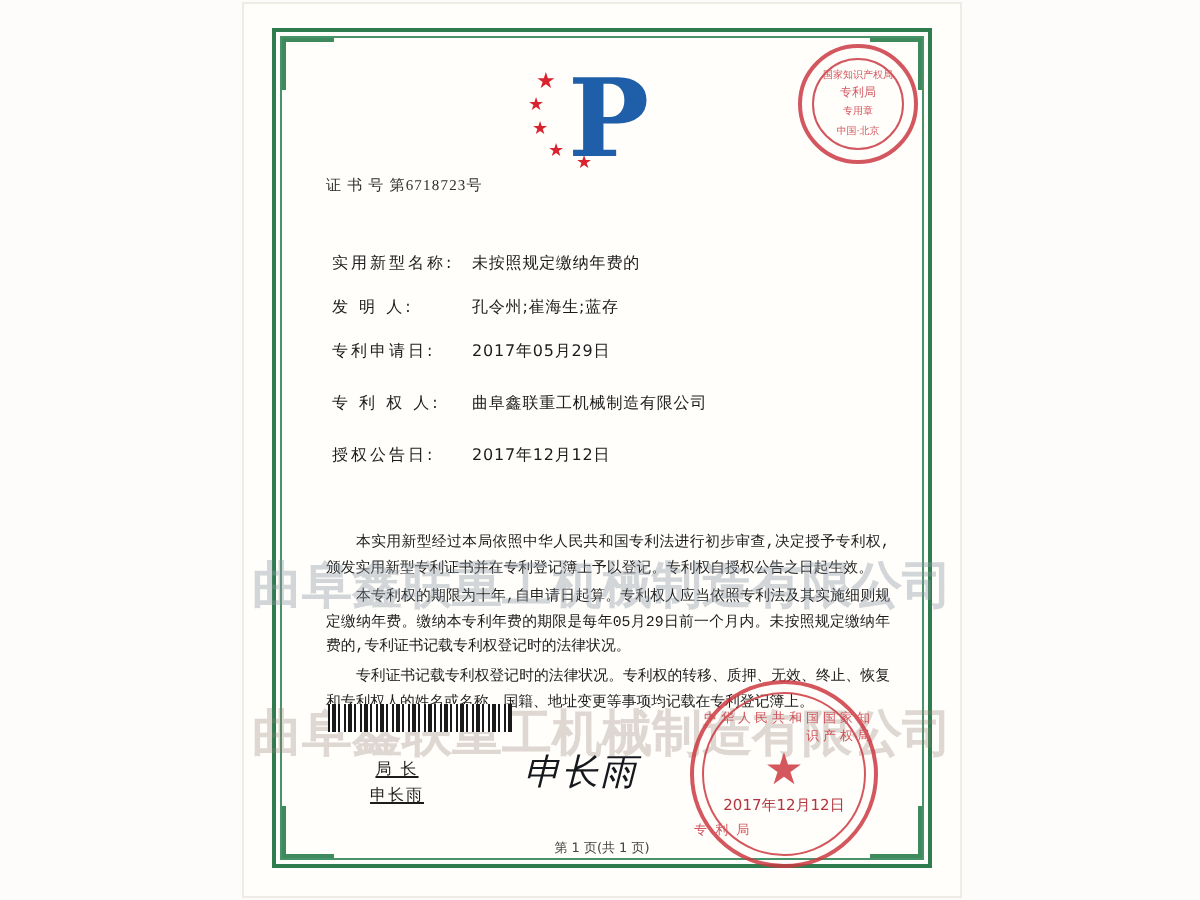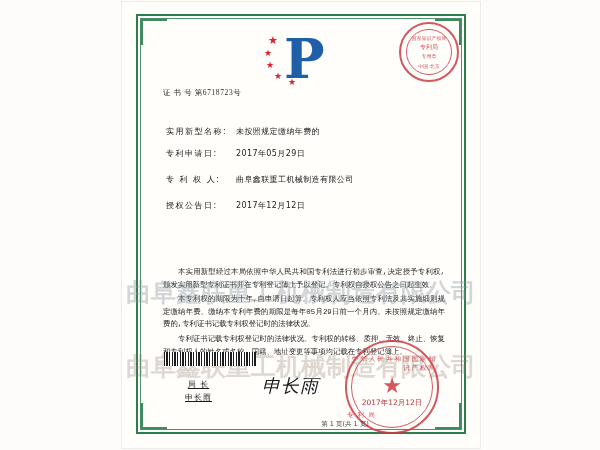--- a/index.html
+++ b/index.html
@@ -320,21 +320,20 @@
   
   .footer {
     position: absolute;
     left: 140px;
     top: 420px;
     width: 322px;
     text-align: center;
     font-size: 6.5px;
     color: #444;
     font-family: "DejaVu Sans", sans-serif;
-    padding-left: 44px;
   }
 </style>
 </head>
 <body>
 
 <div id="page">
 
   <div class="paper"></div>
 
   <div class="border-outer"></div>
@@ -361,20 +360,24 @@
     <div class="txt t2">专利局</div>
     <div class="txt t3">专用章</div>
     <div class="txt t4">中国·北京</div>
   </div>
 
 
   <div class="fields">
     <div class="field-row">
       <div class="field-label">实用新型名称:</div>
       <div class="field-value">未按照规定缴纳年费的</div>
+    </div>
+    <div class="field-row">
+      <div class="field-label">发 明 人:</div>
+      <div class="field-value">孔令州;崔海生;蓝存</div>
     </div>
     <div class="field-row gap-row">
       <div class="field-label">专利申请日:</div>
       <div class="field-value">2017年05月29日</div>
     </div>
     <div class="field-row gap-row">
       <div class="field-label">专 利 权 人:</div>
       <div class="field-value">曲阜鑫联重工机械制造有限公司</div>
     </div>
     <div class="field-row">

